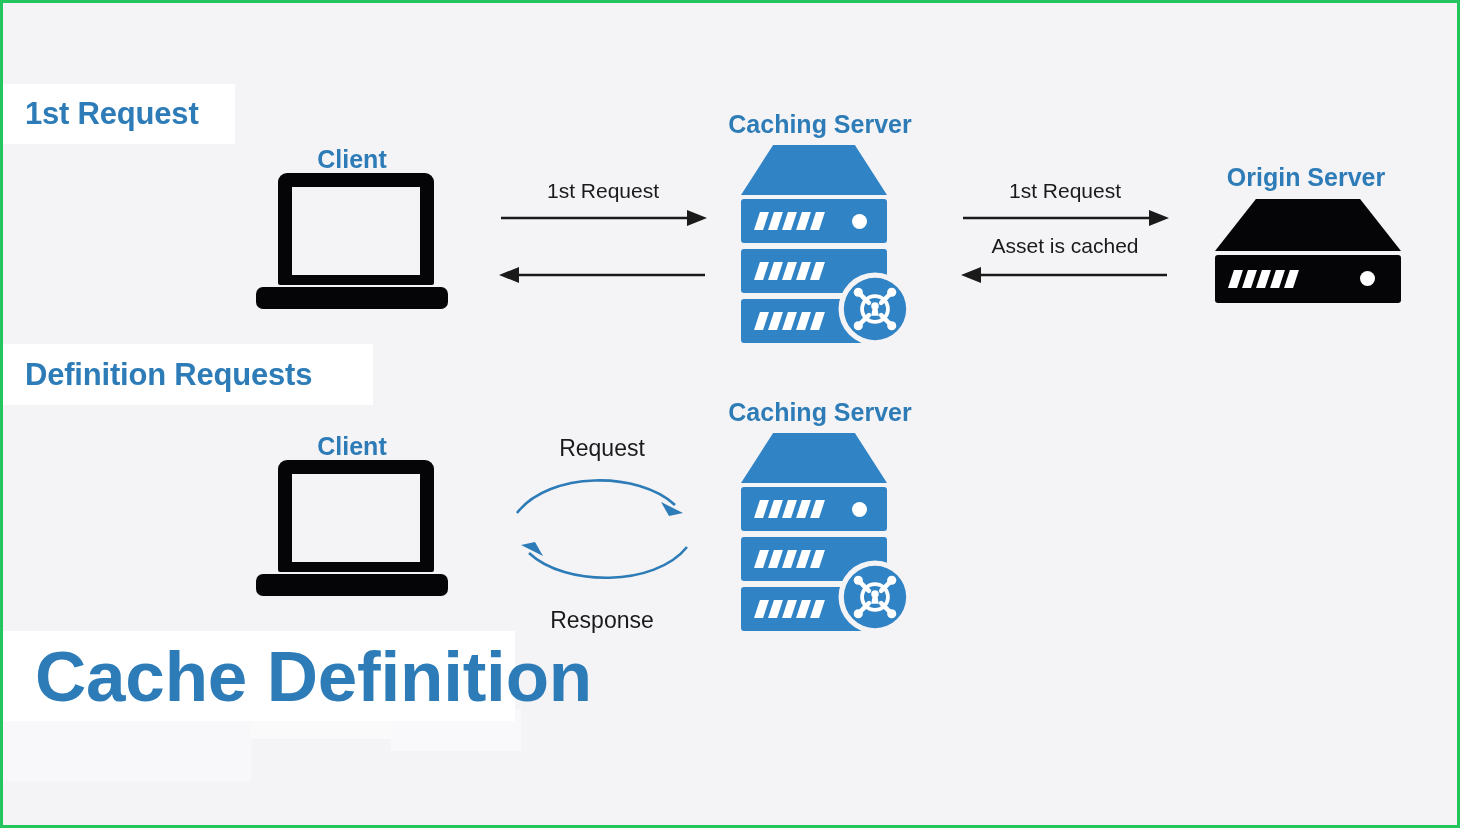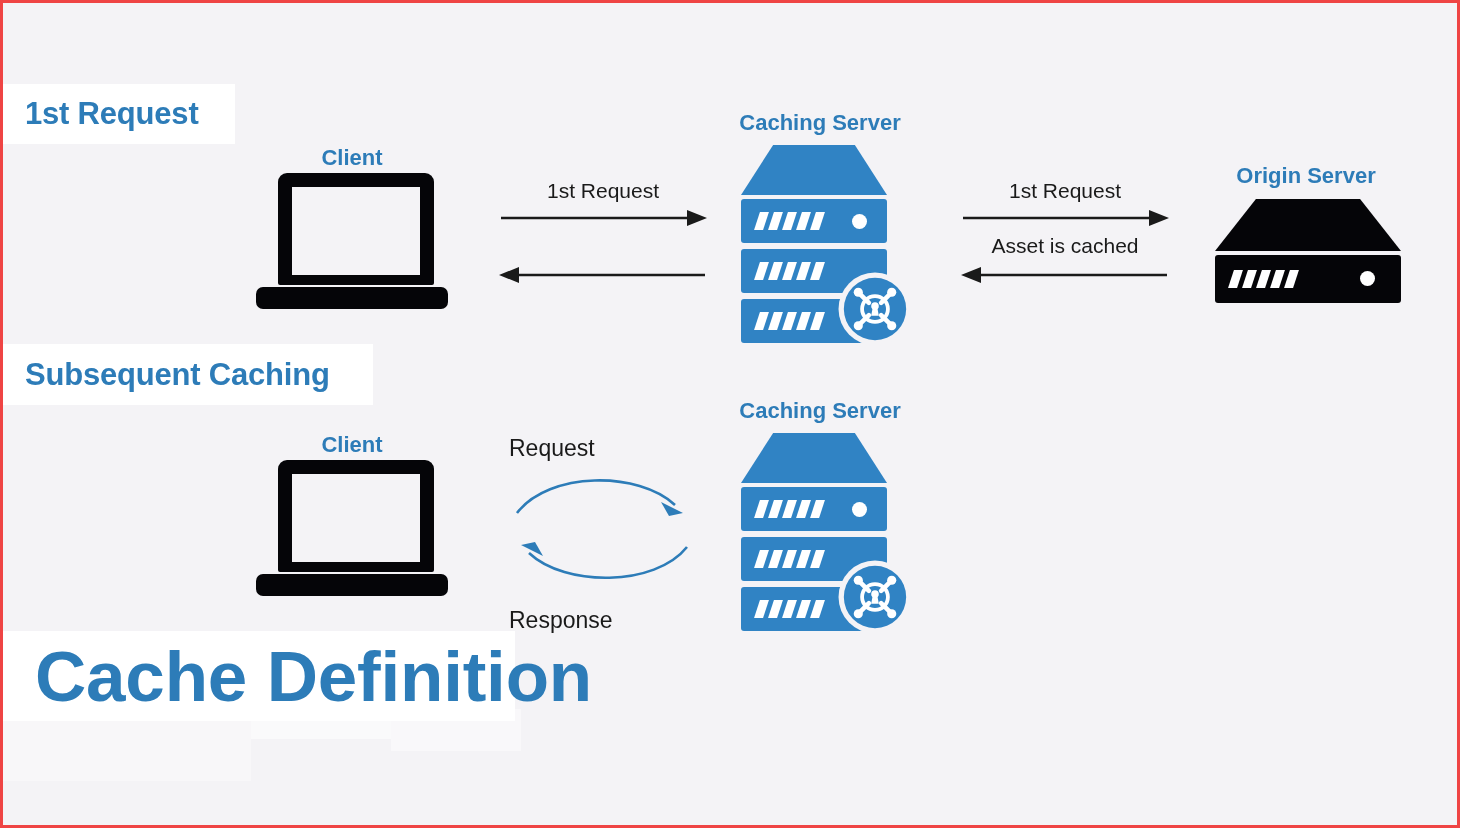--- a/index.html
+++ b/index.html
@@ -9,21 +9,21 @@
     background: #ffffff;
   }
   body {
     font-family: "Liberation Sans", sans-serif;
   }
   #canvas {
     position: relative;
     width: 1460px;
     height: 828px;
     background: #f4f3f6;
-    border: 3px solid #ef4444;
+    border: 3px solid #22c55e;
     box-sizing: border-box;
     overflow: hidden;
   }
 
   
   .ghost {
     position: absolute;
     background: #ffffff;
     opacity: 0.55;
     pointer-events: none;
@@ -53,21 +53,21 @@
   #banner-subseq .banner-text  { font-size: 31px; margin-left: 22px; }
 
   #banner-title    { left: 0px; top: 628px; width: 512px; height: 90px; }
   #banner-title .banner-text   { font-size: 71px; margin-left: 32px; }
 
   
   .node-label {
     position: absolute;
     color: #2d7cb8;
     font-weight: bold;
-    font-size: 22px;
+    font-size: 25px;
     text-align: center;
     white-space: nowrap;
     transform: translateX(-50%);
   }
 
   
   .laptop { position: absolute; }
   .laptop .screen {
     position: absolute;
     left: 22px;
@@ -169,21 +169,21 @@
     font-size: 21px;
     white-space: nowrap;
   }
   .arrow-svg { position: absolute; left: 0; }
 
   
   .curve-group { position: absolute; }
   .curve-label {
     position: absolute;
     width: 100%;
-    text-align: left;
+    text-align: center;
     color: #1a1a1a;
     font-size: 23px;
     white-space: nowrap;
   }
 </style>
 </head>
 <body>
 
 <div id="canvas">
 
@@ -291,21 +291,21 @@
       <polygon points="208,9 188,1 188,17" fill="#1a1a1a"></polygon>
     </svg>
     <div class="arrow-label" style="top:55px;">Asset is cached</div>
     <svg class="arrow-svg" style="top:87px;" width="208" height="18" viewBox="0 0 208 18">
       <line x1="16" y1="9" x2="206" y2="9" stroke="#1a1a1a" stroke-width="2.6"></line>
       <polygon points="0,9 20,1 20,17" fill="#1a1a1a"></polygon>
     </svg>
   </div>
 
   <div class="banner" id="banner-subseq">
-    <span class="banner-text">Subsequent Caching</span>
+    <span class="banner-text">Definition Requests</span>
   </div>
 
   <div class="node-label" style="left:349px; top:429px;">Client</div>
 
   <div class="laptop" style="left:253px; top:457px;">
     <div class="screen">
       <div class="screen-inner"></div>
     </div>
     <div class="notch"></div>
     <div class="base"></div>

